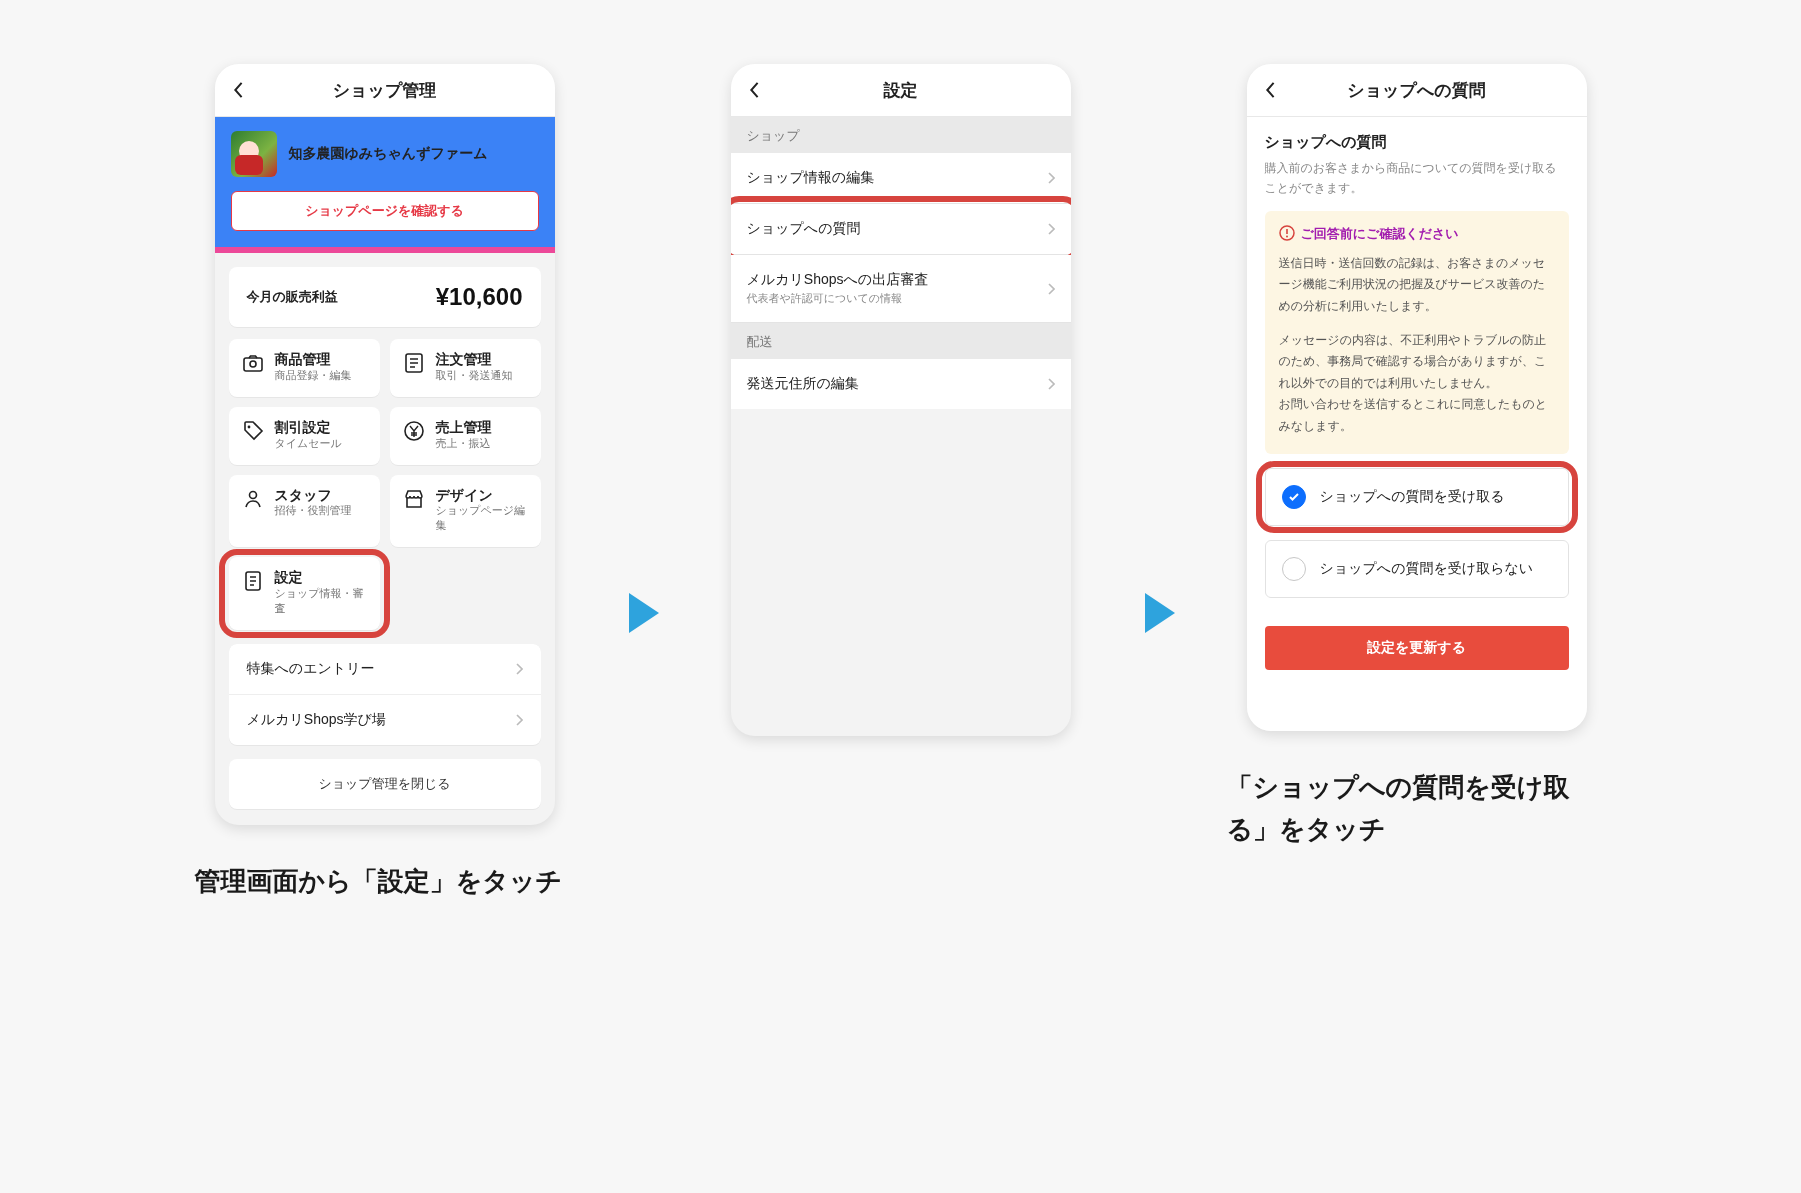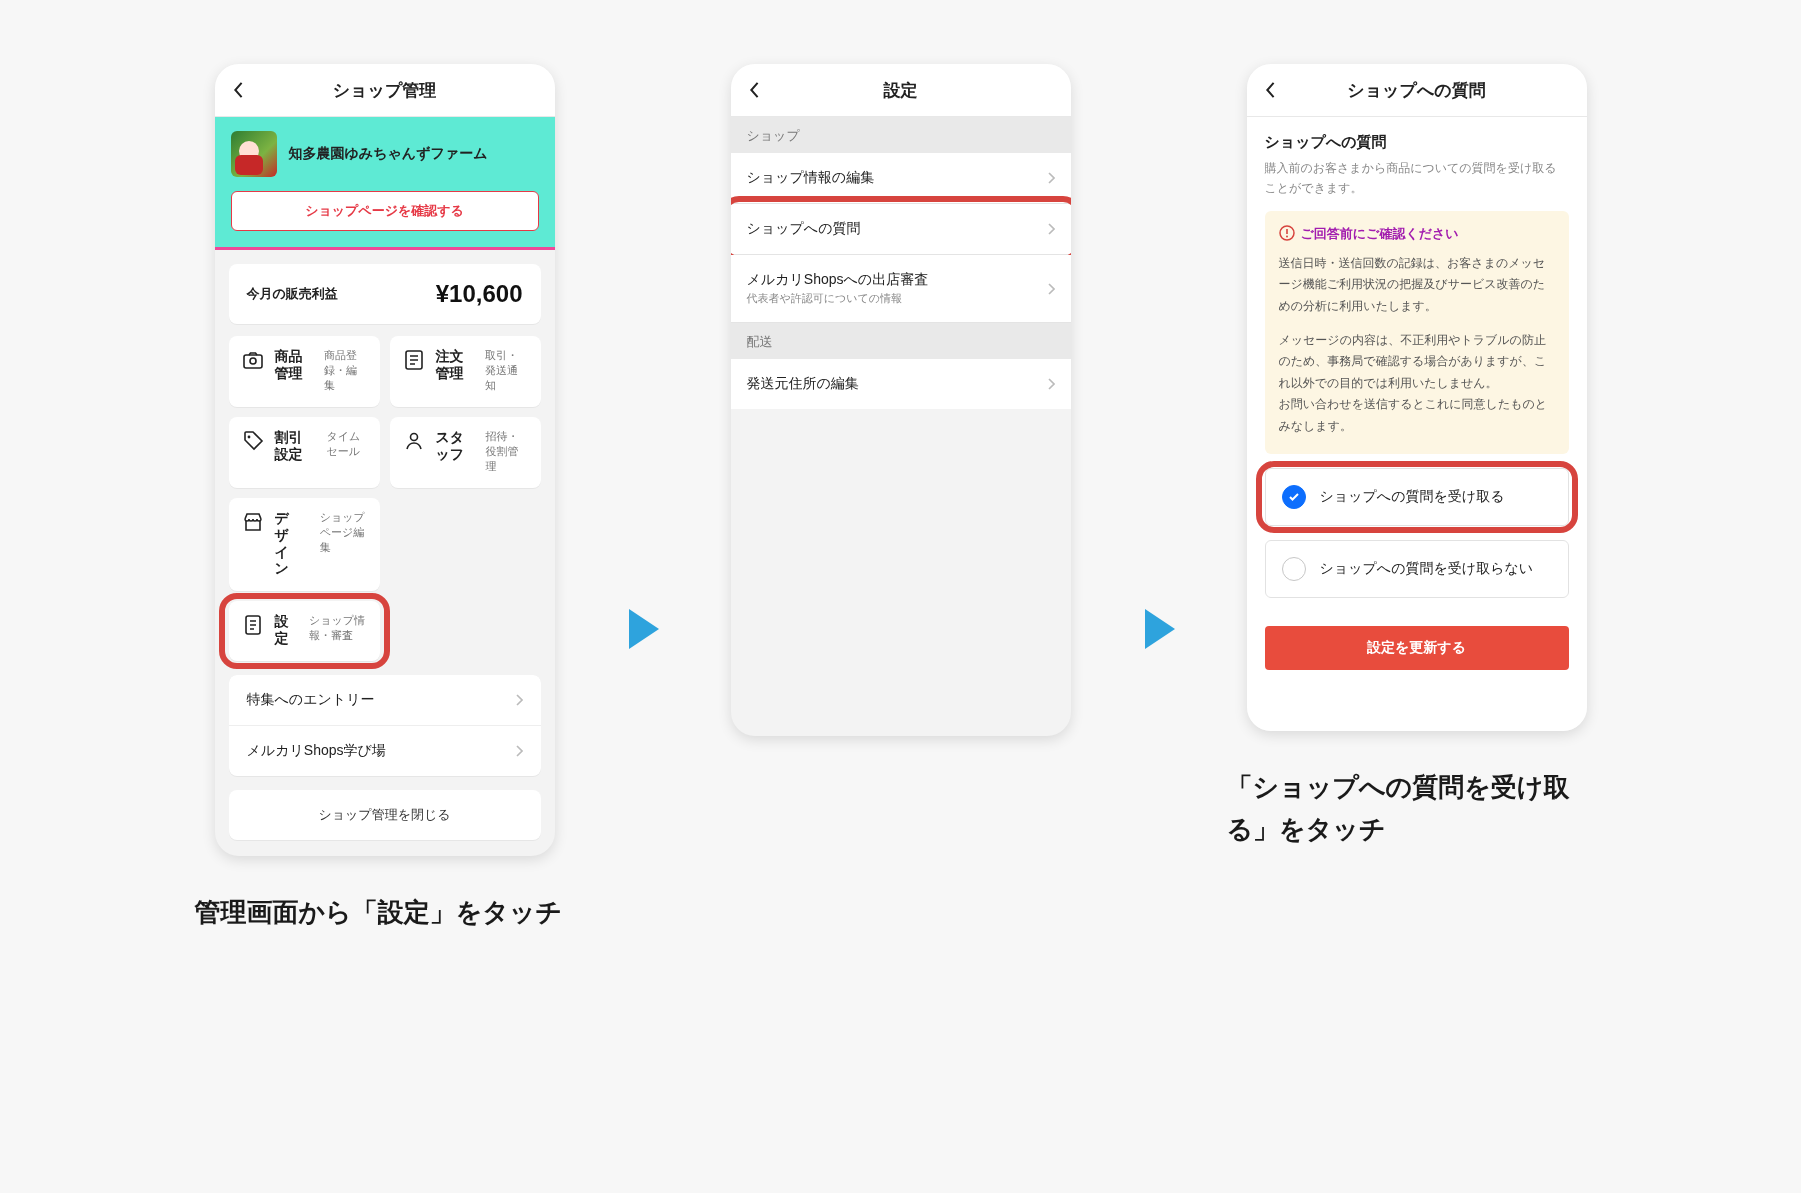--- a/index.html
+++ b/index.html
@@ -3,37 +3,37 @@
 <meta charset="utf-8">
 <style>
 html,body{margin:0;padding:0;background:#f7f7f7;font-family:"Hiragino Kaku Gothic ProN","Hiragino Sans","Yu Gothic",Meiryo,sans-serif;-webkit-font-smoothing:antialiased;}
 .stage{display:flex;gap:48px;align-items:flex-start;justify-content:center;padding:64px 48px 80px;min-width:1600px;}
 .col{display:flex;flex-direction:column;align-items:center;gap:36px;width:380px;}
 .phone{width:340px;border-radius:24px;background:#f3f3f3;box-shadow:0 4px 14px rgba(0,0,0,.12);overflow:hidden;display:flex;flex-direction:column;}
 .titlebar{display:flex;align-items:center;justify-content:center;height:52px;background:#fff;position:relative;border-bottom:1px solid #e8e8e8;}
 .titlebar .lbl{font-weight:700;font-size:17px;color:#222;}
 .back-chevron{position:absolute;left:14px;top:50%;transform:translateY(-50%);width:18px;height:18px;display:flex;align-items:center;justify-content:center;cursor:pointer;}
 .back-chevron svg{width:12px;height:18px;}
-.shop-head{background:#5eead4;padding:14px 16px 16px;display:flex;flex-direction:column;gap:14px;border-bottom:3px solid #ec4899;}
+.shop-head{background:#3b82f6;padding:14px 16px 16px;display:flex;flex-direction:column;gap:14px;border-bottom:6px solid #ec4899;}
 .shop-row{display:flex;align-items:center;gap:12px;}
 .shop-avatar{width:46px;height:46px;border-radius:6px;background:linear-gradient(135deg,#2e7d32,#7cb342 60%,#c62828);flex:0 0 auto;position:relative;overflow:hidden;}
 .shop-avatar::before{content:"";position:absolute;left:8px;top:10px;width:20px;height:20px;border-radius:50%;background:#ffe0d6;}
 .shop-avatar::after{content:"";position:absolute;left:4px;top:24px;width:28px;height:20px;border-radius:6px;background:#c62828;}
 .shop-name{font-size:14px;font-weight:600;color:#222;}
 .outline-btn{border:1px solid #e63946;color:#e63946;background:#fff;border-radius:6px;height:38px;display:flex;align-items:center;justify-content:center;font-size:13px;font-weight:600;cursor:pointer;}
 .body-pad{padding:14px 14px 0;}
 .profit-card{background:#fff;border-radius:8px;padding:16px 18px;display:flex;align-items:center;justify-content:space-between;box-shadow:0 1px 0 rgba(0,0,0,.05);}
 .profit-label{font-size:13px;font-weight:600;color:#222;}
 .profit-value{font-size:24px;font-weight:700;color:#111;}
 .tile-grid{display:grid;grid-template-columns:1fr 1fr;gap:10px;margin-top:12px;}
 .tile{background:#fff;border-radius:8px;padding:12px 12px 14px;display:flex;align-items:flex-start;gap:10px;cursor:pointer;box-shadow:0 1px 0 rgba(0,0,0,.05);}
 .tile.full{grid-column:1 / span 1;}
 .tile-icon{width:24px;height:24px;flex:0 0 auto;color:#222;}
 .tile-icon svg{width:24px;height:24px;display:block;}
-.tile-main{display:flex;flex-direction:row;gap:18px;}
+.tile-main{display:flex;flex-direction:column;gap:0;}
 .tile-title{font-size:14px;font-weight:700;color:#222;line-height:1.2;}
 .tile-sub{font-size:11px;color:#777;}
 .list-row{background:#fff;border-top:1px solid #eee;padding:16px 18px;display:flex;align-items:center;justify-content:space-between;font-size:14px;color:#222;cursor:pointer;}
 .list-row:first-of-type{border-top:none;border-radius:8px 8px 0 0;}
 .list-row:last-of-type{border-radius:0 0 8px 8px;}
 .list-wrap{margin-top:14px;border-radius:8px;overflow:hidden;box-shadow:0 1px 0 rgba(0,0,0,.05);}
 .close-row{background:#fff;padding:16px;text-align:center;font-size:13px;color:#333;border-radius:8px;margin:14px 0 16px;cursor:pointer;box-shadow:0 1px 0 rgba(0,0,0,.05);}
 .chev{color:#bbb;}
 .chev svg{width:8px;height:12px;display:block;}
 .highlight{position:relative;}
@@ -124,20 +124,32 @@
                 </svg>
               </span>
             <div class="tile-main">
                 <div class="tile-title">割引設定</div>
                 <div class="tile-sub">タイムセール</div>
               </div>
           </div>
           <div class="tile">
             <span class="tile-icon">
                 <svg viewBox="0 0 24 24">
+                  <circle cx="12" cy="12" r="9" fill="none" stroke="#222" stroke-width="1.6"></circle>
+                  <path d="M8 7l4 5 4-5M12 12v6M9 14h6M9 16h6" stroke="#222" stroke-width="1.4" fill="none"></path>
+                </svg>
+              </span>
+            <div class="tile-main">
+                <div class="tile-title">売上管理</div>
+                <div class="tile-sub">売上・振込</div>
+              </div>
+          </div>
+          <div class="tile">
+            <span class="tile-icon">
+                <svg viewBox="0 0 24 24">
                   <circle cx="12" cy="8" r="3.5" fill="none" stroke="#222" stroke-width="1.6"></circle>
                   <path d="M5 20c1-4 4-6 7-6s6 2 7 6" fill="none" stroke="#222" stroke-width="1.6"></path>
                 </svg>
               </span>
             <div class="tile-main">
                 <div class="tile-title">スタッフ</div>
                 <div class="tile-sub">招待・役割管理</div>
               </div>
           </div>
           <div class="tile">

